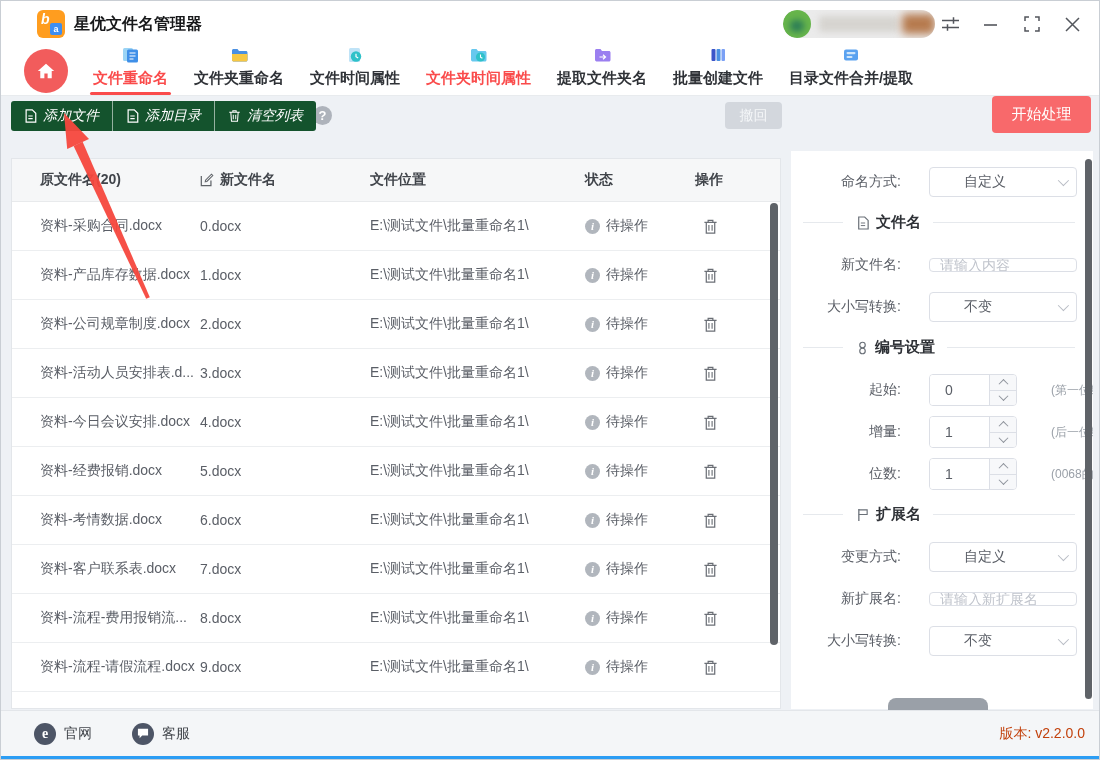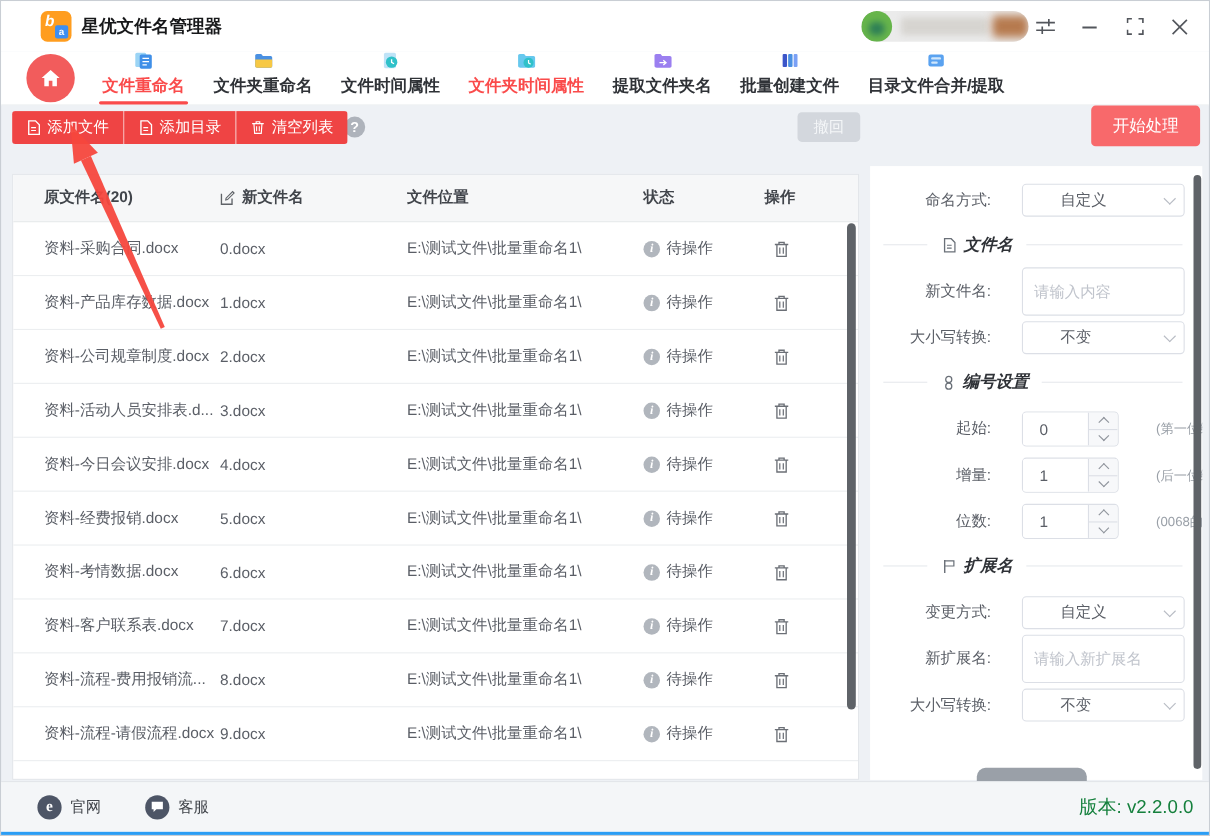--- a/index.html
+++ b/index.html
@@ -26,21 +26,21 @@
   .tabrow{position:absolute;top:46px;left:0;right:0;height:48px;background:#fff;border-bottom:1px solid #e8ebee;display:flex;align-items:center;}
   .home-btn{width:44px;height:44px;border-radius:50%;background:#f25c5c;margin-left:23px;flex:none;display:flex;align-items:center;justify-content:center;}
   .tabs{display:flex;margin-left:12px;height:100%;}
   .tab{position:relative;display:flex;align-items:center;gap:6px;padding:0 13px;font-size:15px;font-weight:bold;color:#2f3237;cursor:pointer;white-space:nowrap;flex-direction:column;}
   .tab.red{color:#fa4b4b;}
   .tab.active::after{content:"";position:absolute;left:10px;right:10px;bottom:0;height:3px;border-radius:2px;background:#fa4b4b;}
   .tab .ticon{width:18px;height:16px;flex:none;display:flex;align-items:center;justify-content:center;}
 
   
   .btn-group{position:absolute;left:10px;top:100px;display:flex;border-radius:3px;overflow:hidden;z-index:5;}
-  .btn-blue{display:flex;align-items:center;gap:6px;background:#ef4444;color:#fff;font-size:14px;padding:0 13px;height:30px;border:none;cursor:pointer;font-family:inherit;}
+  .btn-blue{display:flex;align-items:center;gap:6px;background:#14532d;color:#fff;font-size:14px;padding:0 13px;height:30px;border:none;cursor:pointer;font-family:inherit;font-style:italic;}
   .btn-blue + .btn-blue{border-left:1px solid rgba(255,255,255,.55);}
   .help-btn{position:absolute;left:312px;top:105px;width:19px;height:19px;border-radius:50%;background:#aeb3bb;color:#fff;
     font-size:13px;font-weight:bold;display:flex;align-items:center;justify-content:center;cursor:pointer;}
   .undo-btn{position:absolute;left:724px;top:101px;width:57px;height:27px;background:#d3d7dd;color:#f4f6f8;border-radius:4px;
     font-size:14px;display:flex;align-items:center;justify-content:center;}
   .start-btn{position:absolute;left:991px;top:95px;width:99px;height:37px;background:#f8696b;color:#fff;border-radius:4px;
     font-size:15px;display:flex;align-items:center;justify-content:center;cursor:pointer;}
 
   
   .table{position:absolute;left:10px;top:157px;width:770px;height:551px;background:#fff;border:1px solid #e3e6ea;box-sizing:border-box;overflow:hidden;}
@@ -58,49 +58,49 @@
 
   
   .panel{position:absolute;left:790px;top:150px;width:302px;height:558px;background:#fff;box-sizing:border-box;padding-top:16px;overflow:hidden;}
   .p-row{display:flex;align-items:center;height:30px;margin-bottom:12px;gap:26px;}
   .p-label{width:110px;flex:none;text-align:right;font-size:14px;color:#5a5e66;}
   .p-select{width:148px;height:30px;margin-left:2px;border:1px solid #dcdfe6;border-radius:4px;box-sizing:border-box;
     display:flex;align-items:center;padding:0 10px;cursor:pointer;background:#fff;}
   .p-select .val{flex:1;font-size:14px;color:#5a5e66;margin-left:24px;}
   .chev{display:inline-block;width:7px;height:7px;border-right:1.5px solid #b8bcc4;border-bottom:1.5px solid #b8bcc4;}
   .chev.down{transform:rotate(45deg) translateY(-2px);}
-  .p-input{width:148px;height:44px;margin-left:2px;border:1px solid #dcdfe6;border-radius:4px;box-sizing:border-box;
+  .p-input{width:148px;height:14px;margin-left:2px;border:1px solid #dcdfe6;border-radius:4px;box-sizing:border-box;
     padding:0 10px;font-size:14px;color:#5a5e66;font-family:inherit;outline:none;}
   .p-input::placeholder{color:#c0c4cc;}
   .p-section{display:flex;align-items:center;margin:16px 18px 18px 12px;}
   .p-section .ln{height:1px;background:#e6e9ed;}
   .p-section .ln.l{flex:0 0 40px;}
   .p-section .ln.r{flex:1;}
   .p-section .sicon{margin:0 7px 0 14px;display:flex;color:#6a7078;}
-  .p-section .stitle{font-size:15px;font-weight:bold;color:#2f3237;margin-right:12px;font-style:italic;}
+  .p-section .stitle{font-size:15px;font-weight:bold;color:#2f3237;margin-right:12px;}
   .spin{display:flex;height:32px;border:1px solid #dcdfe6;border-radius:4px;box-sizing:border-box;overflow:hidden;margin-left:2px;flex:none;}
   .spin .sval{width:44px;display:flex;align-items:center;padding-left:15px;font-size:14px;color:#5a5e66;background:#fff;}
   .spin .sbtns{width:26px;border-left:1px solid #dcdfe6;display:flex;flex-direction:column;background:#f7f8fa;}
   .spin .sbtn{flex:1;display:flex;align-items:center;justify-content:center;cursor:pointer;}
   .spin .sbtn + .sbtn{border-top:1px solid #dcdfe6;}
   .spin .schev{display:inline-block;width:6px;height:6px;border-right:1.3px solid #8f949c;border-bottom:1.3px solid #8f949c;}
   .spin .up .schev{transform:rotate(-135deg) translate(-1px,-1px);}
   .spin .dn .schev{transform:rotate(45deg) translate(-1px,-1px);}
   .p-note{font-size:12px;color:#9aa0a8;margin-left:8px;white-space:nowrap;}
   .panel-scroll{position:absolute;left:1084px;top:158px;width:7px;height:540px;background:#5f6368;border-radius:4px;cursor:pointer;}
   .hidden-btn{position:absolute;left:887px;top:697px;width:100px;height:22px;background:#9aa0a8;border-radius:8px;cursor:pointer;}
 
   
   .footer{position:absolute;left:0;right:0;bottom:3px;height:45px;background:#f4f6f8;border-top:1px solid #e3e6ea;display:flex;align-items:center;z-index:6;}
   .flink{display:flex;align-items:center;gap:8px;cursor:pointer;}
   .flink .fic{width:22px;height:22px;border-radius:50%;background:#4d5566;color:#fff;display:flex;align-items:center;justify-content:center;flex:none;}
   .flink .ftxt{font-size:14px;color:#41454b;}
   .flink.site{margin-left:33px;}
   .flink.support{margin-left:40px;justify-content:flex-end;}
-  .version{margin-left:auto;margin-right:14px;font-size:17px;color:#15803d;}
+  .version{margin-left:auto;margin-right:14px;font-size:14px;color:#c2410c;}
   .bottom-bar{position:absolute;left:0;right:0;bottom:0;height:3px;background:#2b9df4;}
 
   .arrow-layer{position:absolute;left:0;top:0;width:1100px;height:760px;pointer-events:none;z-index:40;}
 </style>
 </head>
 <body>
 
 <div class="window">
 
   <div class="titlebar">

